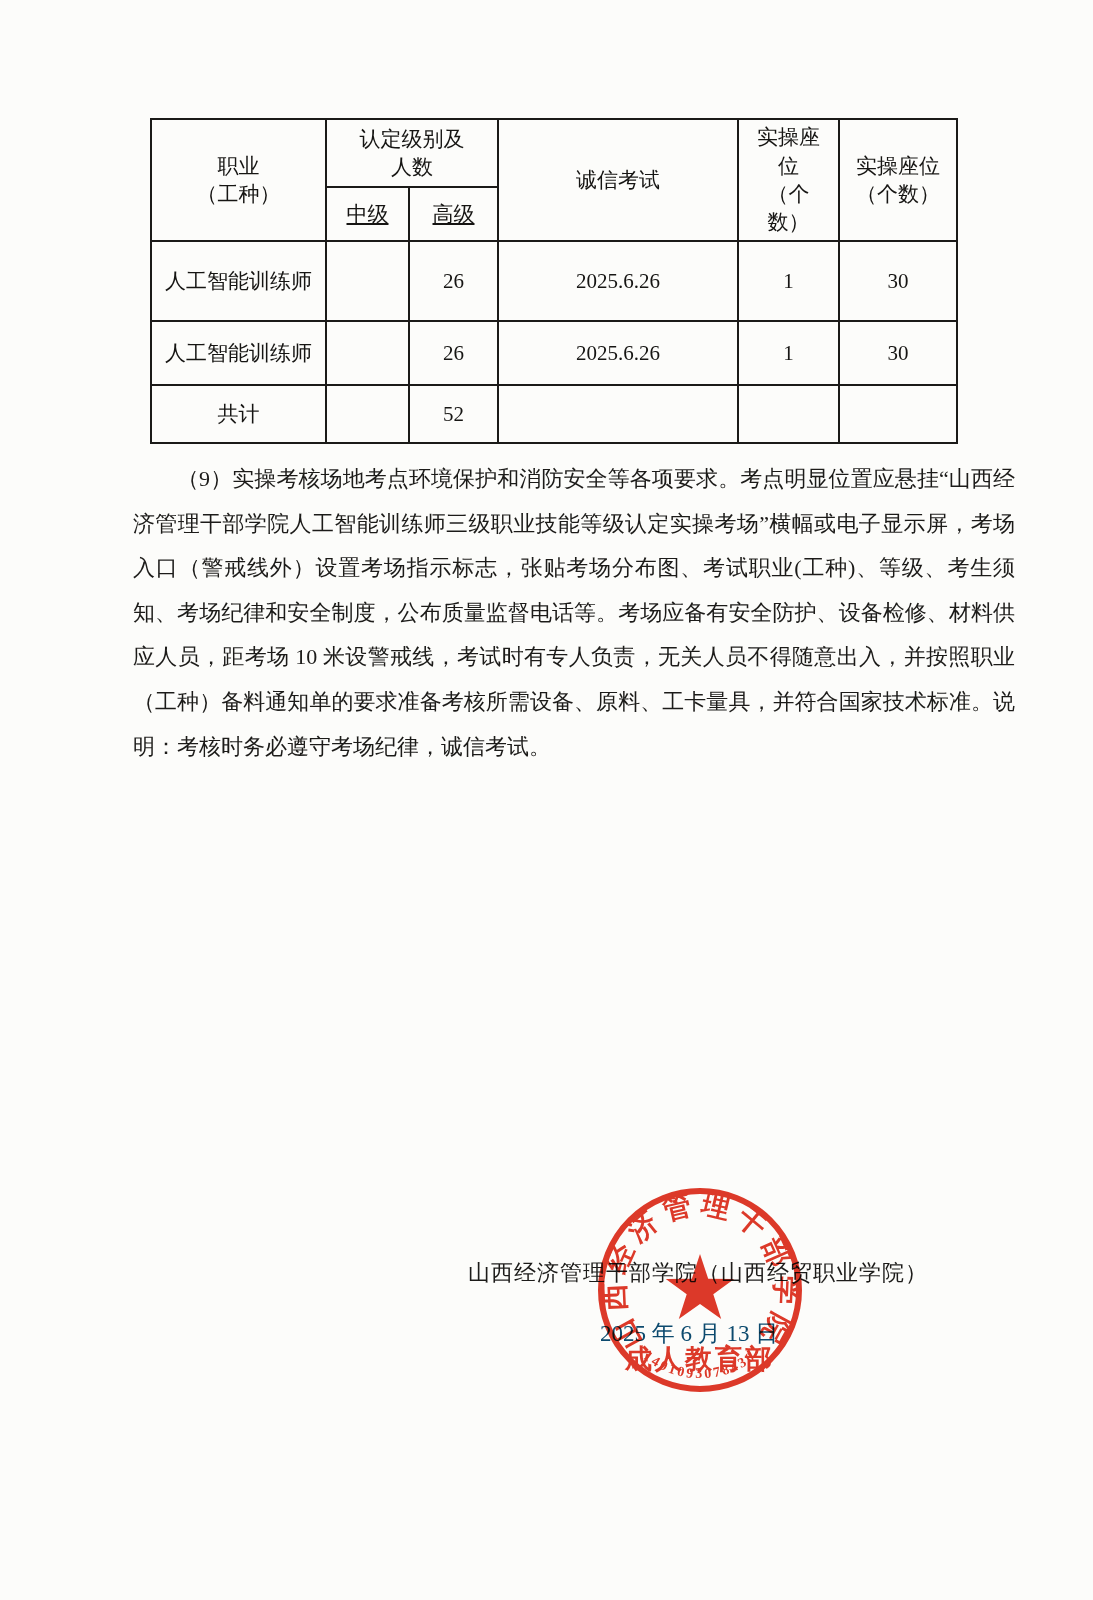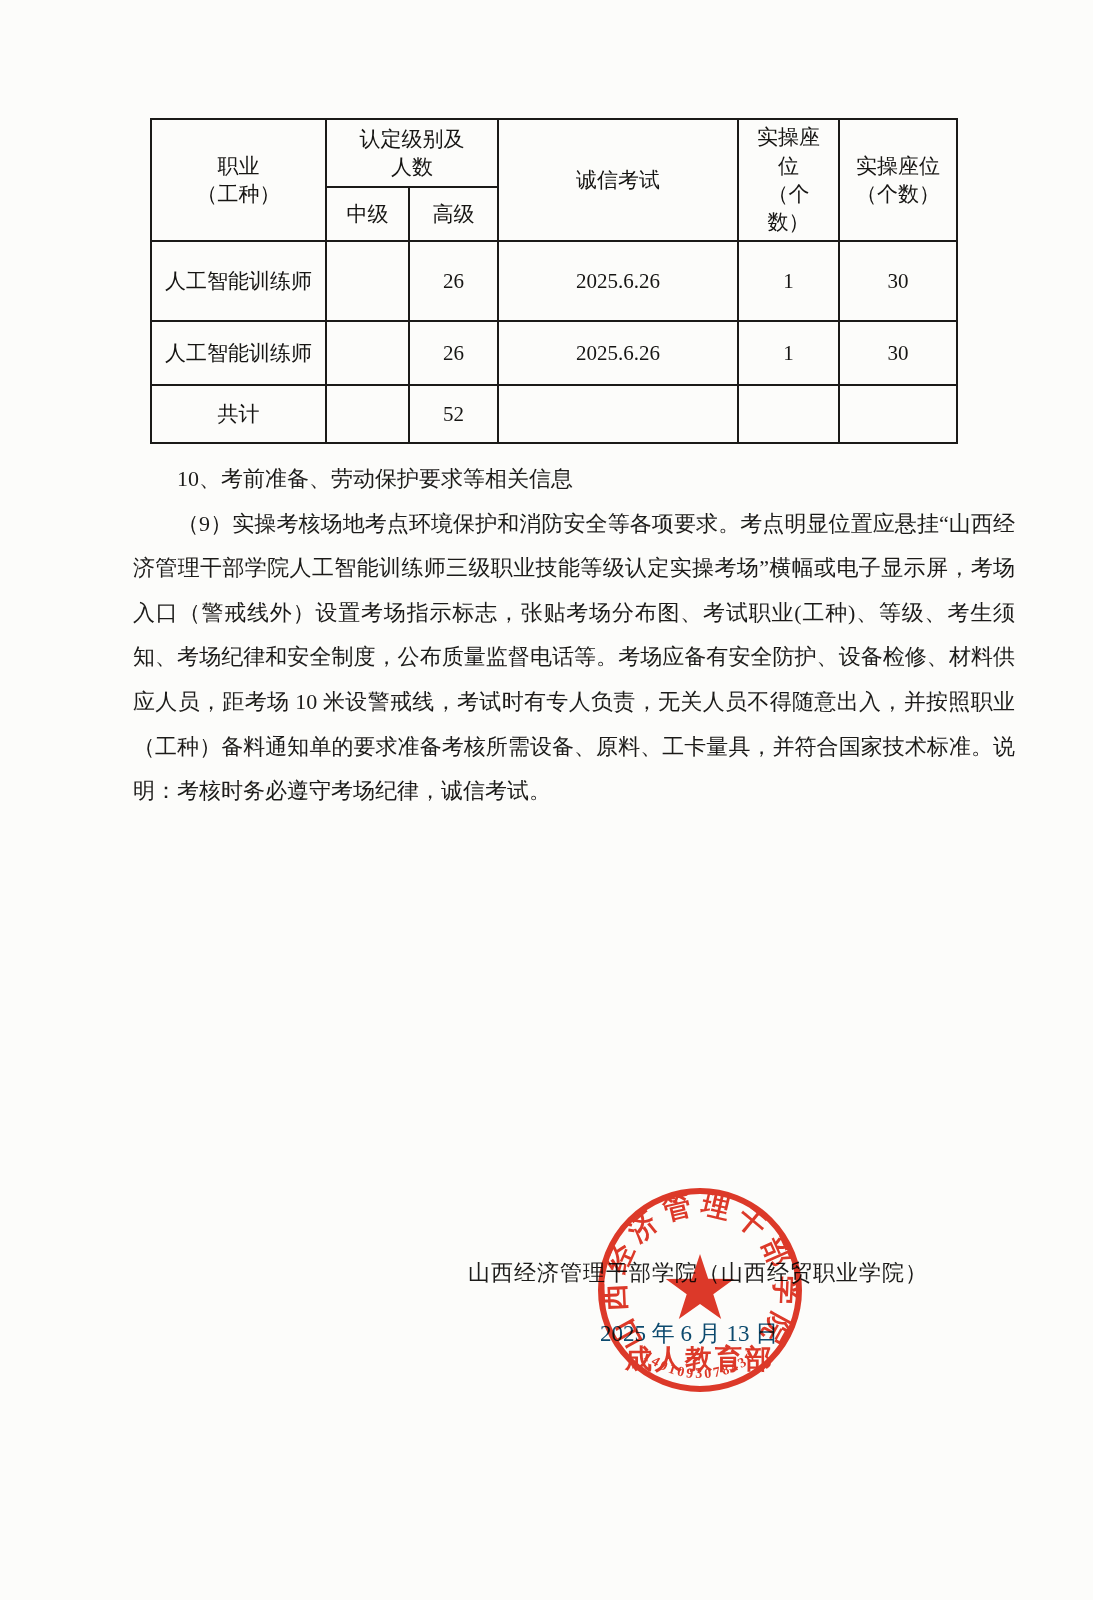--- a/index.html
+++ b/index.html
@@ -23,21 +23,21 @@
   }
   table.exam-table td{
     border:2px solid #1b1a18;
     text-align:center;vertical-align:middle;
     padding:0 12px;
     line-height:1.35;
     margin-top:10px;
   }
   .two-line{white-space:pre-line;}
   tr.hdr1 td{height:66px;}
-  tr.hdr2 td{height:52px;}
+  tr.hdr2 td{height:52px;text-decoration:underline;}
   tr.r1 td{height:78px;}
   tr.r2 td{height:62px;}
   tr.r3 td{height:56px;}
   
   .body-text{
     position:absolute;left:133px;top:457px;width:882px;
     font-size:22px;line-height:44.6px;
     text-align:justify;
     color:#1c1b19;
   }
@@ -113,21 +113,20 @@
         <td></td>
         <td>52</td>
         <td></td>
         <td></td>
         <td></td>
       </tr>
     </tbody>
   </table>
 
   <div class="body-text">
-    <p>10、考前准备、劳动保护要求等相关信息</p>
     <p>（9）实操考核场地考点环境保护和消防安全等各项要求。考点明显位置应悬挂“山西经济管理干部学院人工智能训练师三级职业技能等级认定实操考场”横幅或电子显示屏，考场入口（警戒线外）设置考场指示标志，张贴考场分布图、考试职业(工种)、等级、考生须知、考场纪律和安全制度，公布质量监督电话等。考场应备有安全防护、设备检修、材料供应人员，距考场 10 米设警戒线，考试时有专人负责，无关人员不得随意出入，并按照职业（工种）备料通知单的要求准备考核所需设备、原料、工卡量具，并符合国家技术标准。说明：考核时务必遵守考场纪律，诚信考试。</p>
   </div>
 
   <div class="signature">山西经济管理干部学院（山西经贸职业学院）</div>
   <div class="date-line">2025 年 6 月 13 日</div>
 
   <svg class="seal" viewBox="-117 -117 234 234">
     <defs>
       <path id="sealTopArc" d="M -53.7 53.7 A 76 76 0 1 1 53.7 53.7"></path>
       <path id="sealBottomArc" d="M -60 65 A 89 89 0 0 0 60 65"></path>

